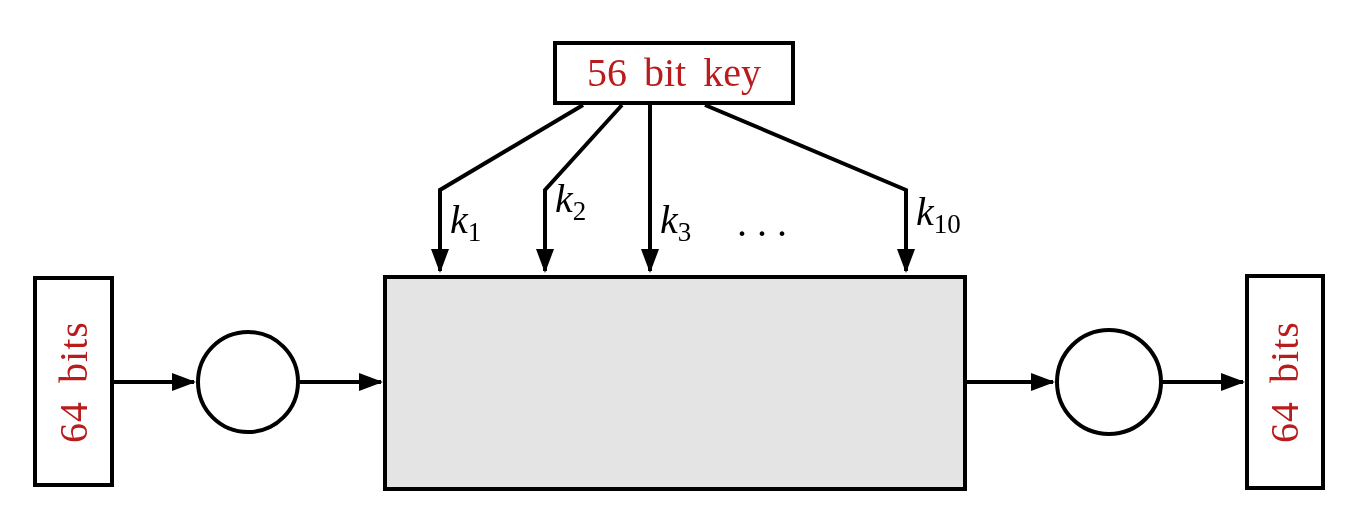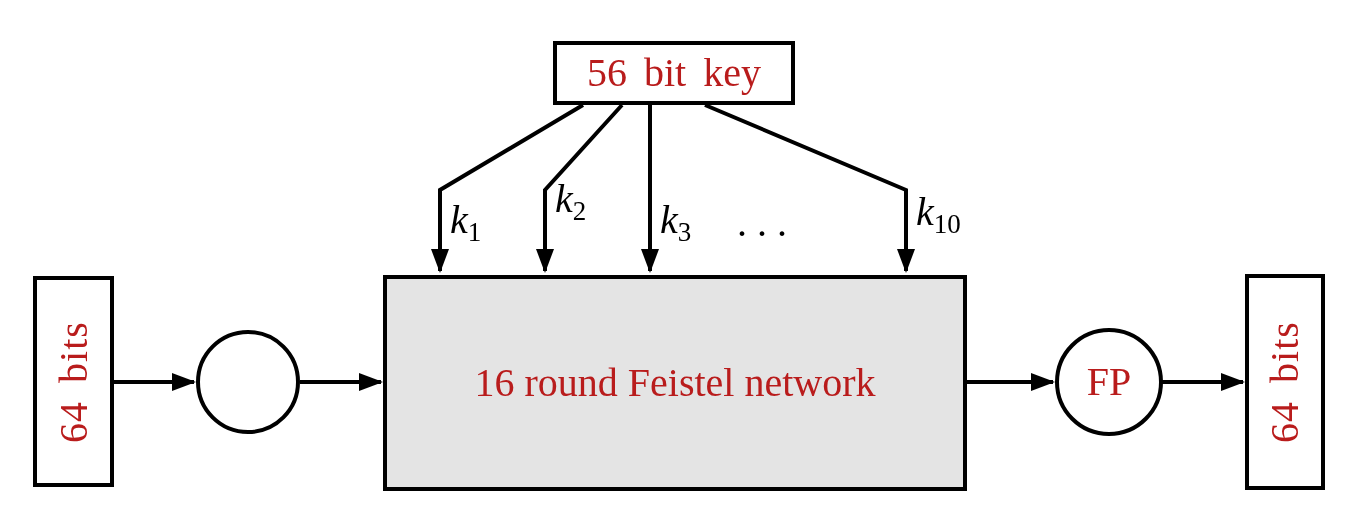--- a/index.html
+++ b/index.html
@@ -66,32 +66,30 @@
     <path d="M705,105 L906,190 L906,271" fill="none" stroke="#000000" stroke-width="4" marker-end="url(#arrow)"></path>
 
     <path d="M112,382 L194,382" fill="none" stroke="#000000" stroke-width="4" marker-end="url(#arrow)"></path>
     <path d="M300,382 L381,382" fill="none" stroke="#000000" stroke-width="4" marker-end="url(#arrow)"></path>
     <path d="M965,382 L1053,382" fill="none" stroke="#000000" stroke-width="4" marker-end="url(#arrow)"></path>
     <path d="M1161,382 L1243,382" fill="none" stroke="#000000" stroke-width="4" marker-end="url(#arrow)"></path>
   </svg>
 
   <div class="label spaced" style="left:555px; top:43px; width:238px; height:60px;">56 bit key</div>
 
-  <div class="label" style="left:385px; top:277px; width:580px; height:212px;">16 round Feistel network</div>
 
   <div class="label vlabel spaced" style="left:35px; top:278px; width:77px; height:207px;">
     <span>64 bits</span>
   </div>
 
   <div class="label vlabel spaced" style="left:1247px; top:276px; width:76px; height:212px;">
     <span>64 bits</span>
   </div>
 
 
-  <div class="label" style="left:1057px; top:330px; width:104px; height:104px;">FP</div>
 
   <div class="klabel" style="left:450px; top:192px;margin-top:8px;">
     <span class="kbase">k</span><span class="ksub">1</span>
   </div>
   <div class="klabel" style="left:555px; top:179px;">
     <span class="kbase">k</span><span class="ksub">2</span>
   </div>
   <div class="klabel" style="left:660px; top:200px;">
     <span class="kbase">k</span><span class="ksub">3</span>
   </div>

